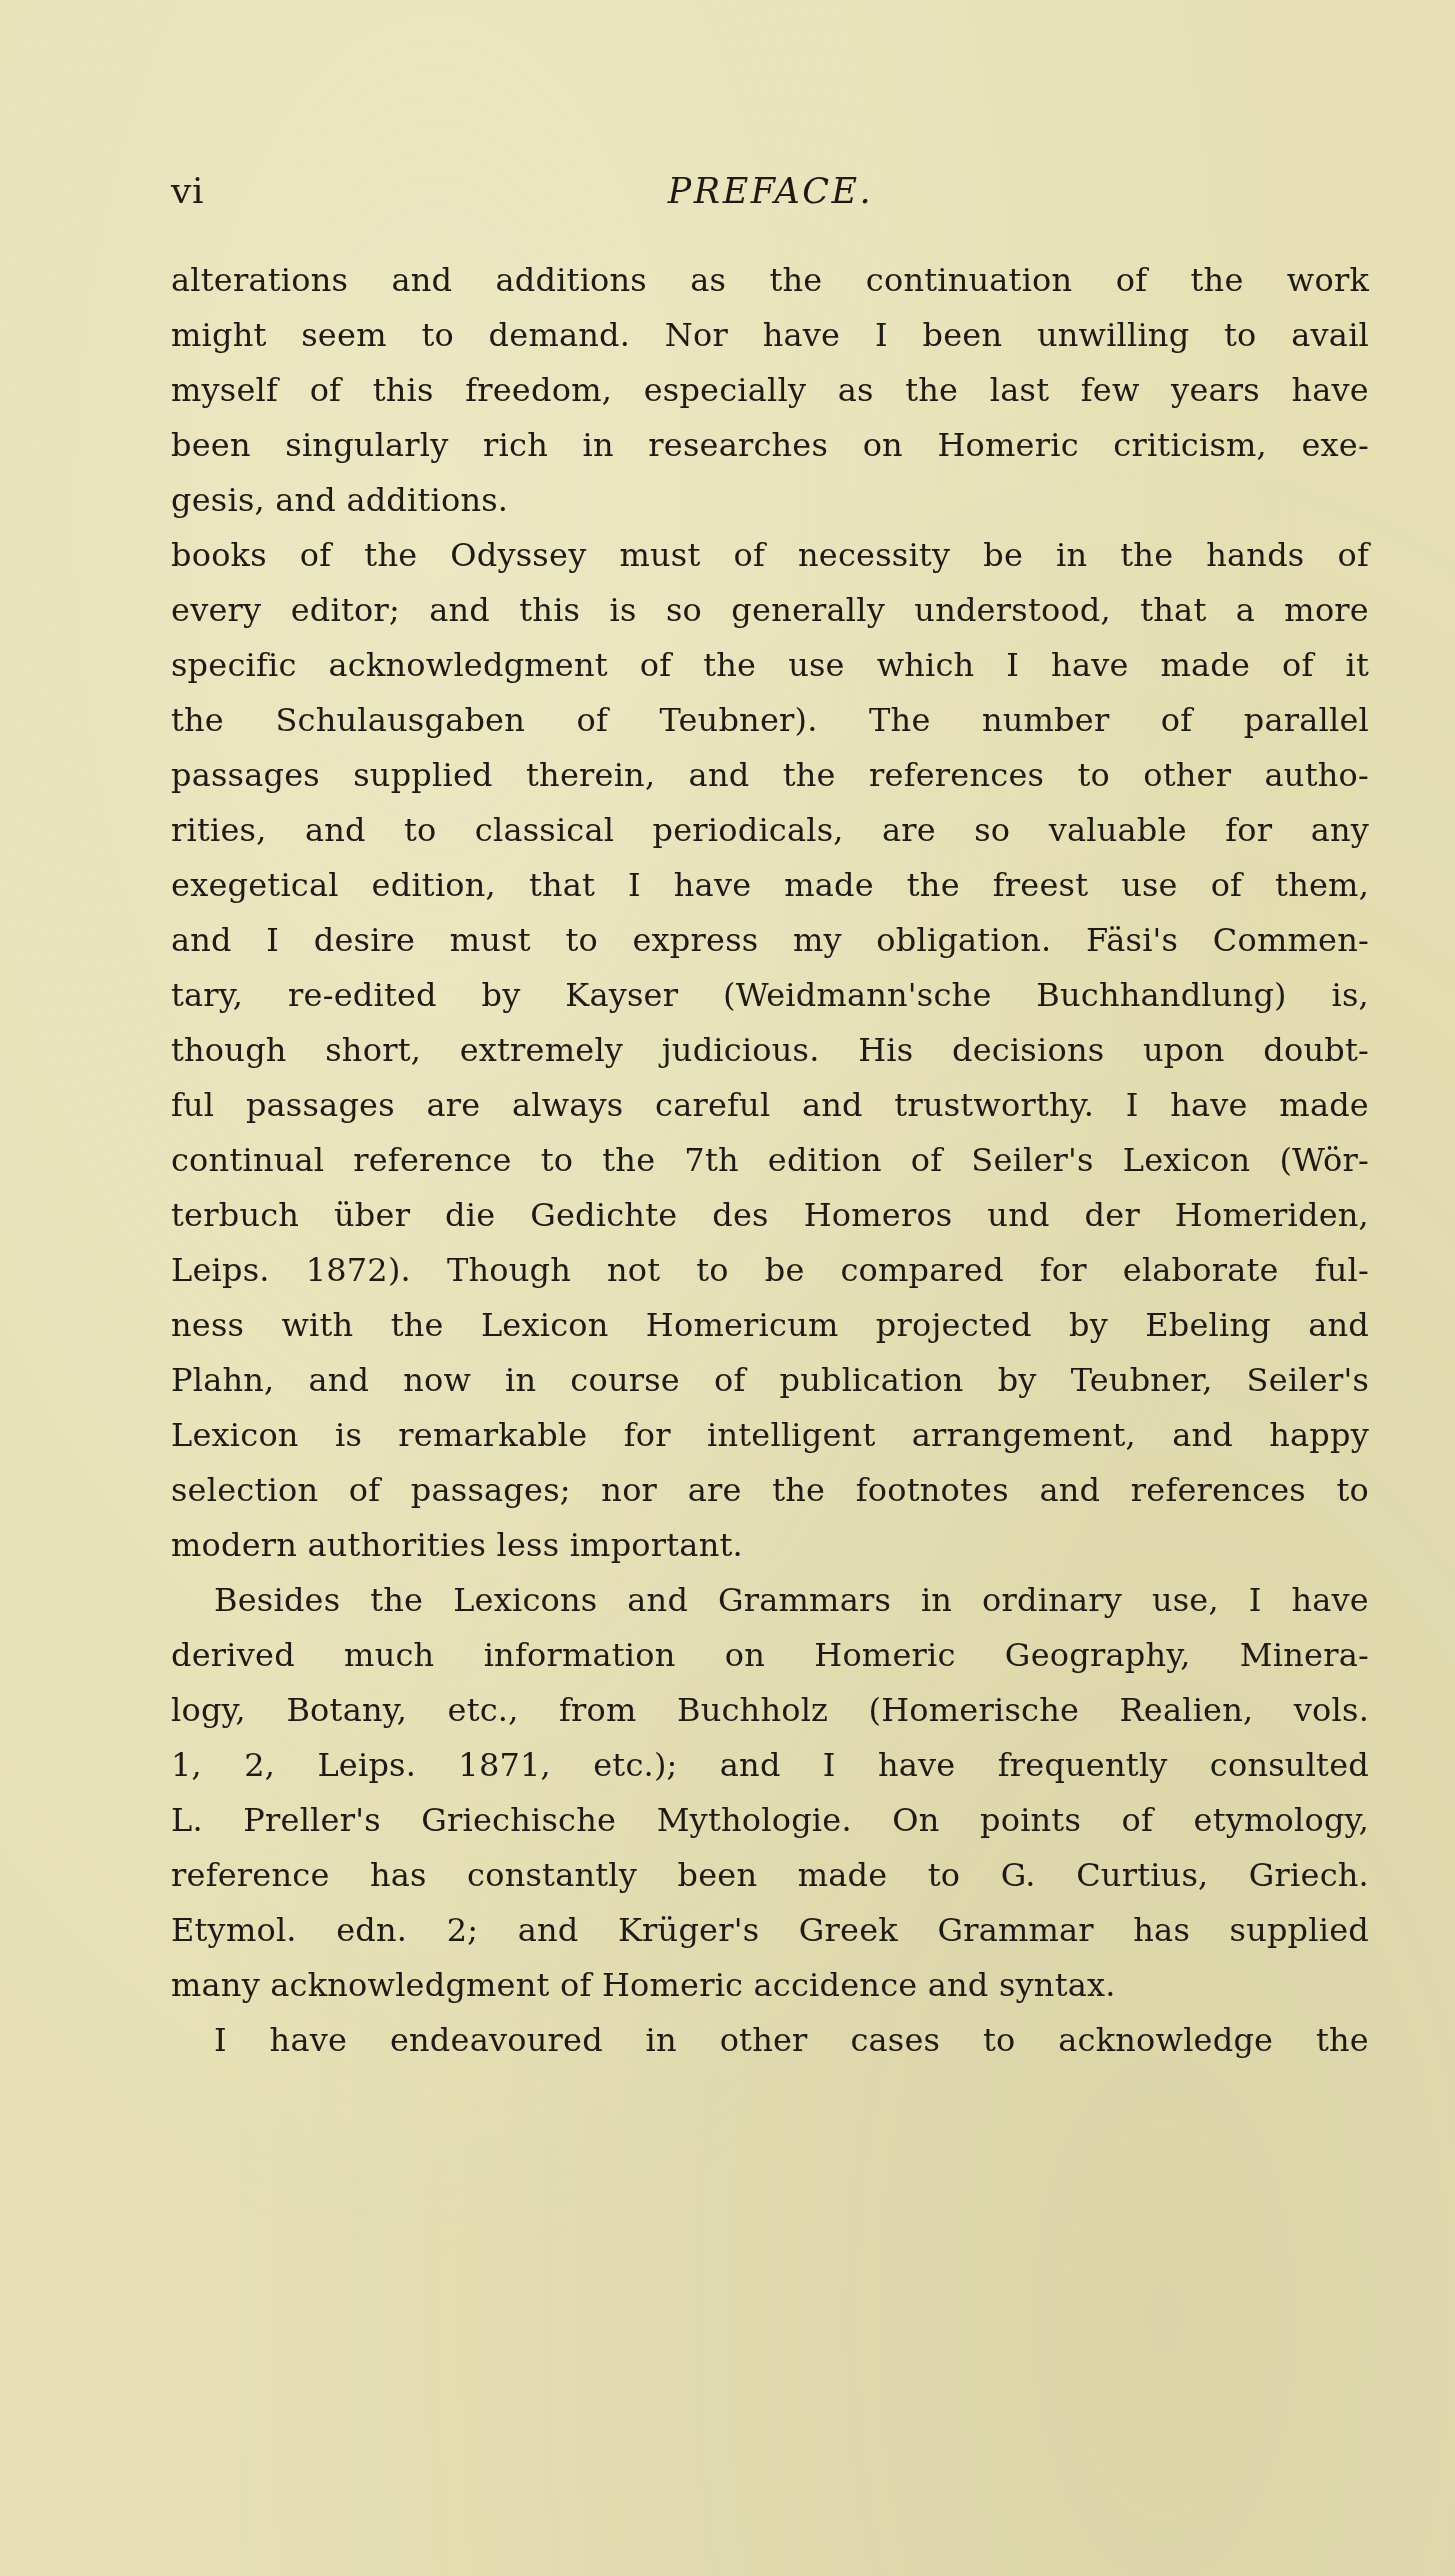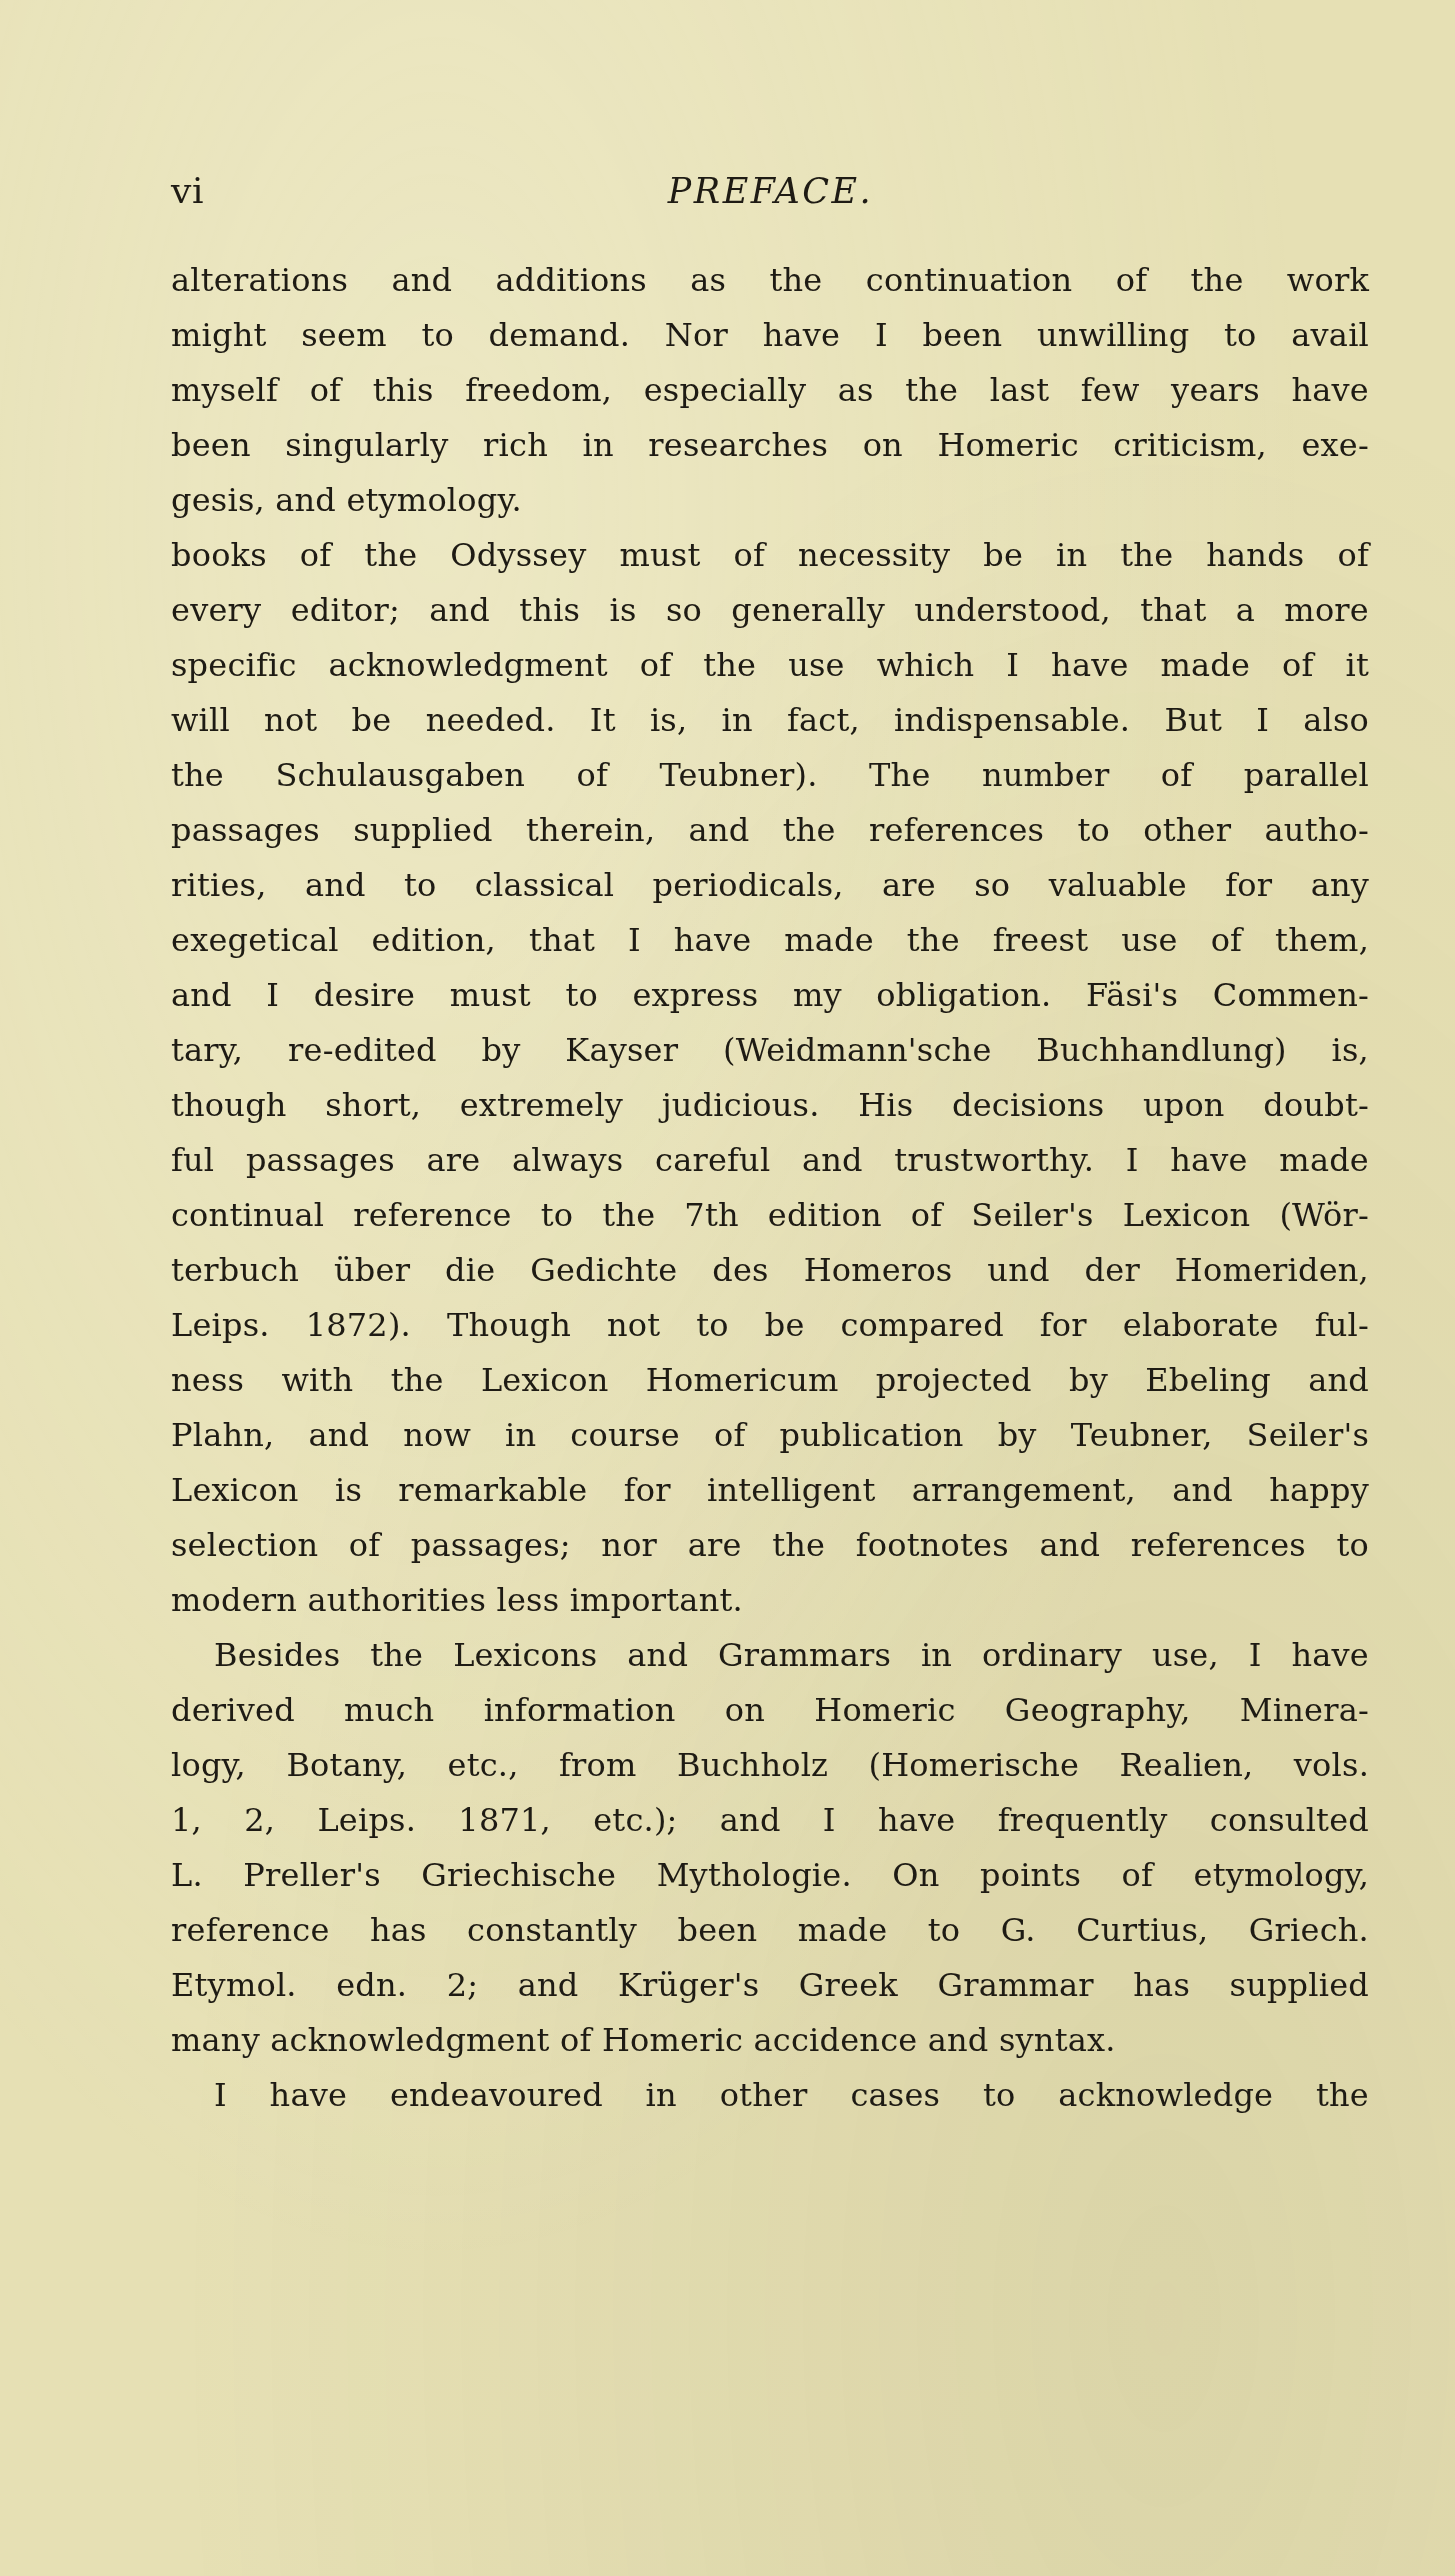--- a/index.html
+++ b/index.html
@@ -79,25 +79,24 @@
   <div class="running-head">
     <span class="folio">vi</span>
     <div class="running-title">PREFACE.</div>
   </div>
 
   <div class="body-text" id="body-text">
       <span class="line">alterations and additions as the continuation of the work</span>
       <span class="line">might seem to demand.  Nor have I been unwilling to avail</span>
       <span class="line">myself of this freedom, especially as the last few years have</span>
       <span class="line">been singularly rich in researches on Homeric criticism, exe-</span>
-      <span class="line last">gesis, and etymology.</span>
+      <span class="line last">gesis, and additions.</span>
       <span class="line">books of the Odyssey must of necessity be in the hands of</span>
       <span class="line">every editor; and this is so generally understood, that a more</span>
       <span class="line">specific acknowledgment of the use which I have made of it</span>
-      <span class="line">will not be needed.  It is, in fact, indispensable.  But I also</span>
       <span class="line">the Schulausgaben of Teubner).  The number of parallel</span>
       <span class="line">passages supplied therein, and the references to other autho-</span>
       <span class="line">rities, and to classical periodicals, are so valuable for any</span>
       <span class="line">exegetical edition, that I have made the freest use of them,</span>
       <span class="line">and I desire must to express my obligation.  Fäsi's Commen-</span>
       <span class="line">tary, re-edited by Kayser (Weidmann'sche Buchhandlung) is,</span>
       <span class="line">though short, extremely judicious.  His decisions upon doubt-</span>
       <span class="line">ful passages are always careful and trustworthy.  I have made</span>
       <span class="line">continual reference to the 7th edition of Seiler's Lexicon (Wör-</span>
       <span class="line">terbuch über die Gedichte des Homeros und der Homeriden,</span>

